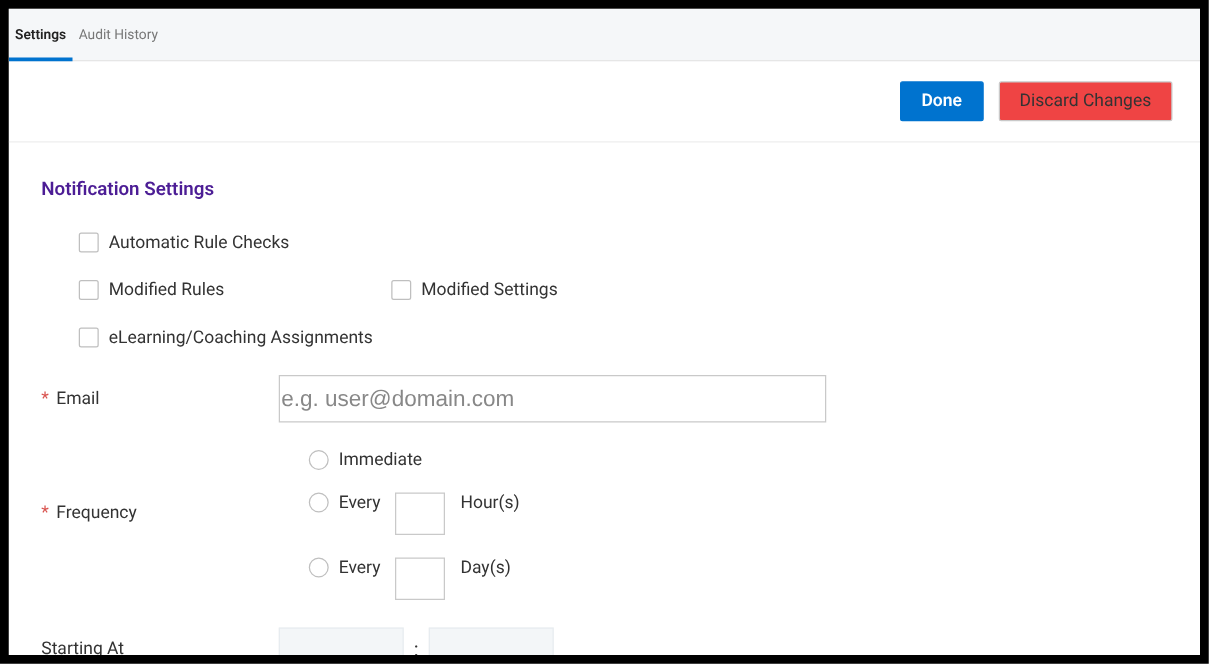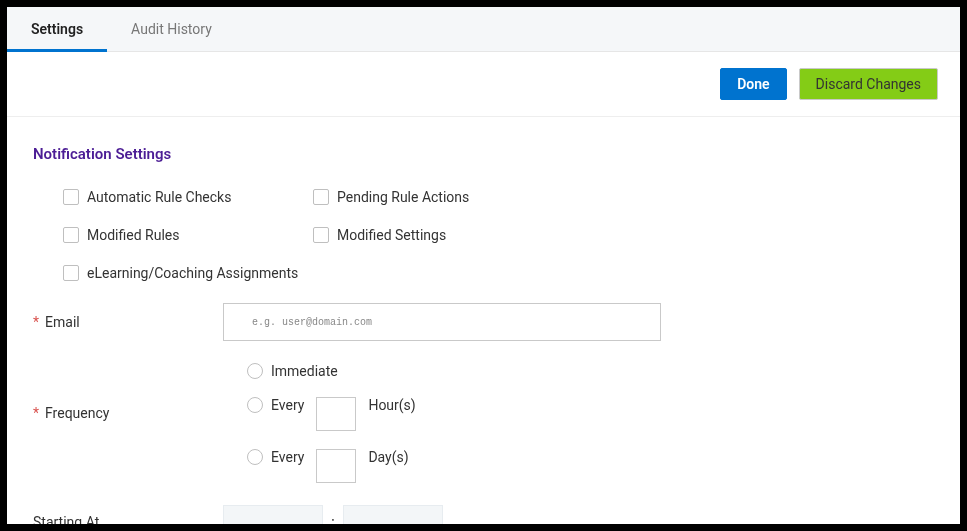--- a/index.html
+++ b/index.html
@@ -20,22 +20,22 @@
       height: 517px;
       overflow: hidden;
     }
     .tabs {
       background: #f5f7f9;
       border-bottom: 1px solid #e6e6e6;
       display: flex;
       padding: 0;
     }
     .tab {
-      padding: 14px 24px;
-      font-size: 14px;
+      padding: 14px 5px;
+      font-size: 11px;
       color: #777;
       cursor: pointer;
       position: relative;
     }
     .tab.active {
       color: #222;
       font-weight: 600;
     }
     .tab.active::after {
       content: "";
@@ -61,21 +61,21 @@
       border: 1px solid transparent;
       font-family: inherit;
     }
     .btn-primary {
       background: #0073cf;
       color: #fff;
       border-color: #0073cf;
       font-weight: 600;
     }
     .btn-secondary {
-      background: #84cc16;
+      background: #ef4444;
       color: #333;
       border-color: #c9c9c9;
     }
     .content {
       padding: 28px 26px 20px 26px;
     }
     .section-title {
       font-size: 15px;
       font-weight: 600;
       color: #4c1d95;
@@ -125,24 +125,24 @@
       height: 16px;
       cursor: pointer;
       appearance: none;
       border: 1px solid #bfbfbf;
       background: #fff;
       border-radius: 2px;
     }
     .text-input {
       width: 438px;
       height: 38px;
-      padding: 8px 28px;
+      padding: 8px 1px;
       border: 1px solid #c9c9c9;
-      font-size: 10px;
-      font-family: Liberation Mono, monospace;
+      font-size: 18px;
+      font-family: Liberation Sans, sans-serif;
       color: #333;
     }
     .text-input::placeholder {
       color: #888;
     }
     .radio-group {
       display: flex;
       flex-direction: column;
       gap: 18px;
       padding-left: 24px;
@@ -204,24 +204,20 @@
   <div class="content">
     <div class="section-title">Notification Settings</div>
 
     <div class="form-row" style="margin-bottom:22px;">
       <div class="value-col">
         <div class="checkbox-grid">
           <div class="checkbox-row">
             <label class="checkbox-item">
               <input type="checkbox" style="">
               <span>Automatic Rule Checks</span>
-            </label>
-            <label class="checkbox-item">
-              <input type="checkbox" style="">
-              <span>Pending Rule Actions</span>
             </label>
           </div>
           <div class="checkbox-row">
             <label class="checkbox-item">
               <input type="checkbox" style="">
               <span>Modified Rules</span>
             </label>
             <label class="checkbox-item">
               <input type="checkbox" style="">
               <span>Modified Settings</span>

